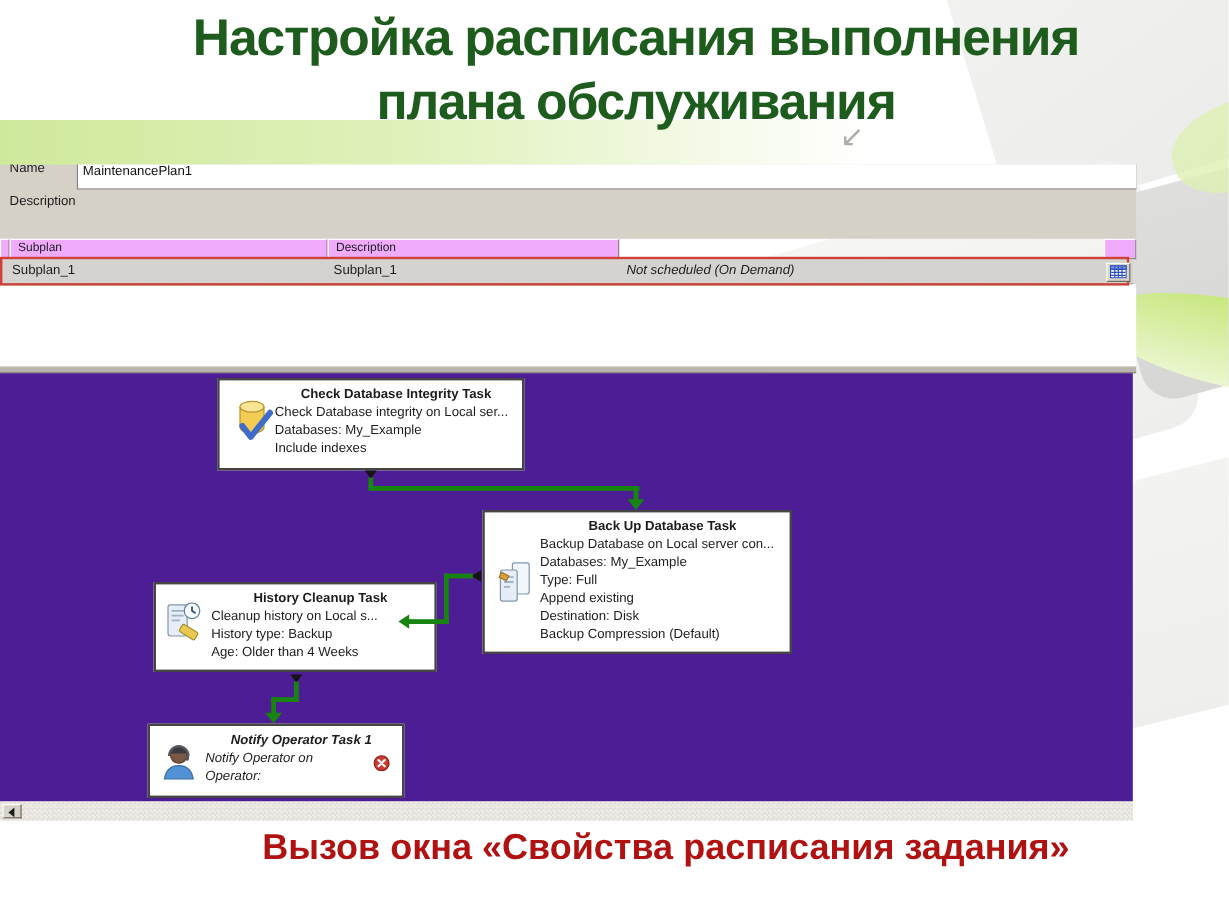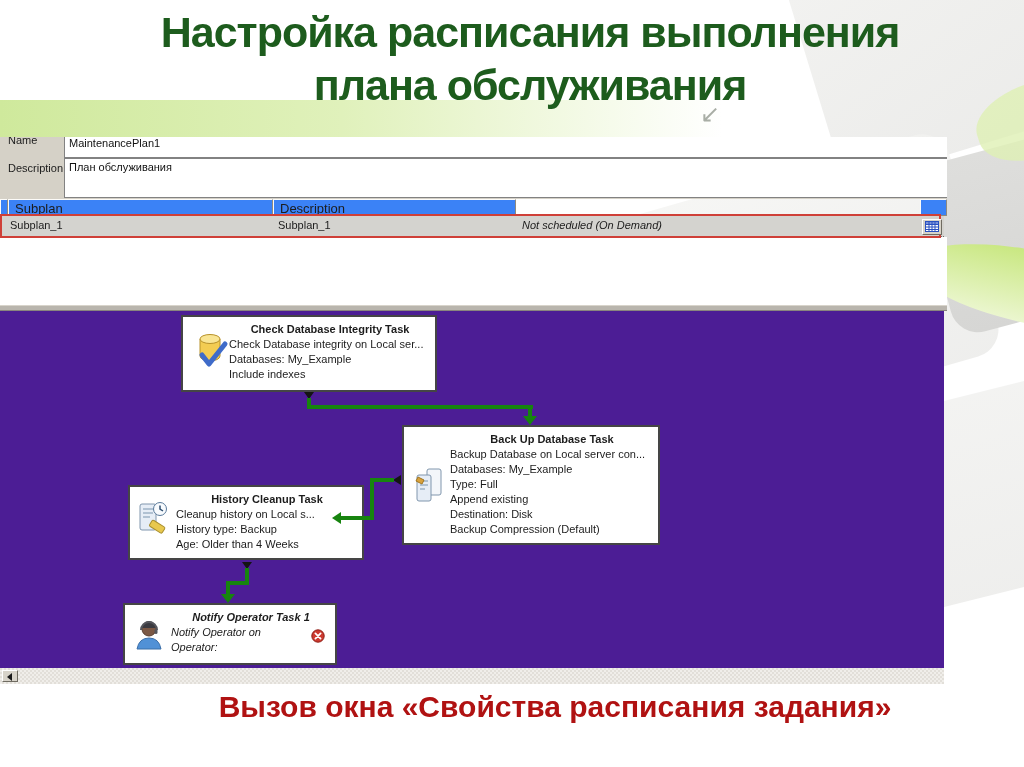--- a/index.html
+++ b/index.html
@@ -31,24 +31,24 @@
   .caption { position:absolute; top:690px; left:125px; width:860px; text-align:center;
            color:#b01212; font-weight:bold; font-size:30px; }
   
   .shot { position:absolute; left:0; top:137px; width:947px; height:547px; overflow:hidden;
           font-size:11px; color:#1c1c1c; z-index:2; }
   .form-area { position:absolute; left:0; top:0; width:947px; height:62px; background:#d5d1c7; }
   .flabel { position:absolute; color:#1c1c1c; }
   .field  { position:absolute; background:#fff; border:1px solid #828282; padding:2px 4px;
             font-size:11px; color:#111; white-space:nowrap; overflow:hidden; }
   
-  .gh { position:absolute; top:62px; height:17px; background:#3b82f6; box-sizing:border-box;
+  .gh { position:absolute; top:62px; height:17px; background:#f0abfc; box-sizing:border-box;
         border-top:1px solid #fcfbf8; border-left:1px solid #fcfbf8;
         border-right:1px solid #8e8a80; border-bottom:1px solid #8e8a80;
-        padding:1px 0 0 6px; font-size:13px; }
+        padding:1px 0 0 6px; font-size:10px; }
   .grow { position:absolute; top:79px; height:21px; background:#d4d3cf; box-sizing:border-box;
           border-bottom:1px dotted #6e6e6e; }
   .gcell { position:absolute; top:3px; font-size:11px; white-space:nowrap; }
   .annot { position:absolute; left:0; top:77px; width:941px; height:24px; box-sizing:border-box;
            border:2px solid #cf4038; z-index:5; pointer-events:none; }
   .cal-btn { position:absolute; left:922px; top:82px; width:20px; height:16px; background:#d7d3c9;
            border-top:1px solid #fff; border-left:1px solid #fff;
            border-right:1px solid #6f6b61; border-bottom:1px solid #6f6b61;
            box-sizing:border-box; padding:1px 2px; z-index:6; cursor:pointer; }
   .white-area { position:absolute; left:0; top:100px; width:947px; height:68px; background:#fff; }
@@ -100,21 +100,20 @@
     <div>Настройка расписания выполнения</div>
     <div>плана обслуживания</div>
   </div>
 
   <div class="shot">
 
     <div class="form-area">
       <span class="flabel" style="left:8px;top:-3px;">Name</span>
       <div class="field" style="left:64px;top:-3px;width:874px;height:18px;">MaintenancePlan1</div>
       <span class="flabel" style="left:8px;top:25px;">Description</span>
-      <div class="field" style="left:64px;top:21px;width:874px;height:34px;">План обслуживания</div>
     </div>
 
     <div class="gh" style="left:0;width:8px;padding-left:0;"></div>
     <div class="gh" style="left:8px;width:265px;">Subplan</div>
     <div class="gh" style="left:273px;width:243px;">Description</div>
     <div class="gh" style="left:920px;width:27px;"></div>
 
     <div class="grow" style="left:0;width:944px;">
       <span class="gcell" style="left:10px;">Subplan_1</span>
       <span class="gcell" style="left:278px;">Subplan_1</span>

